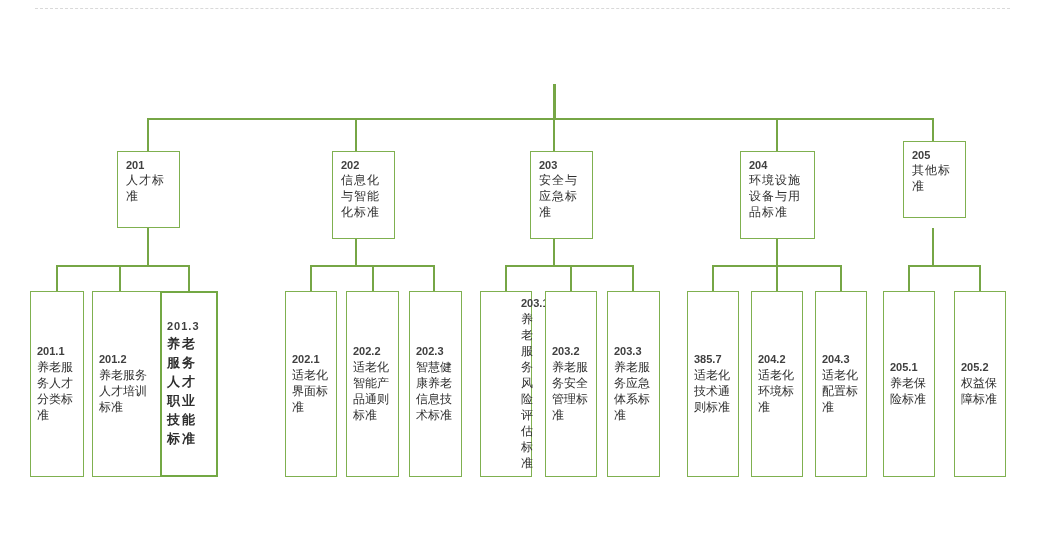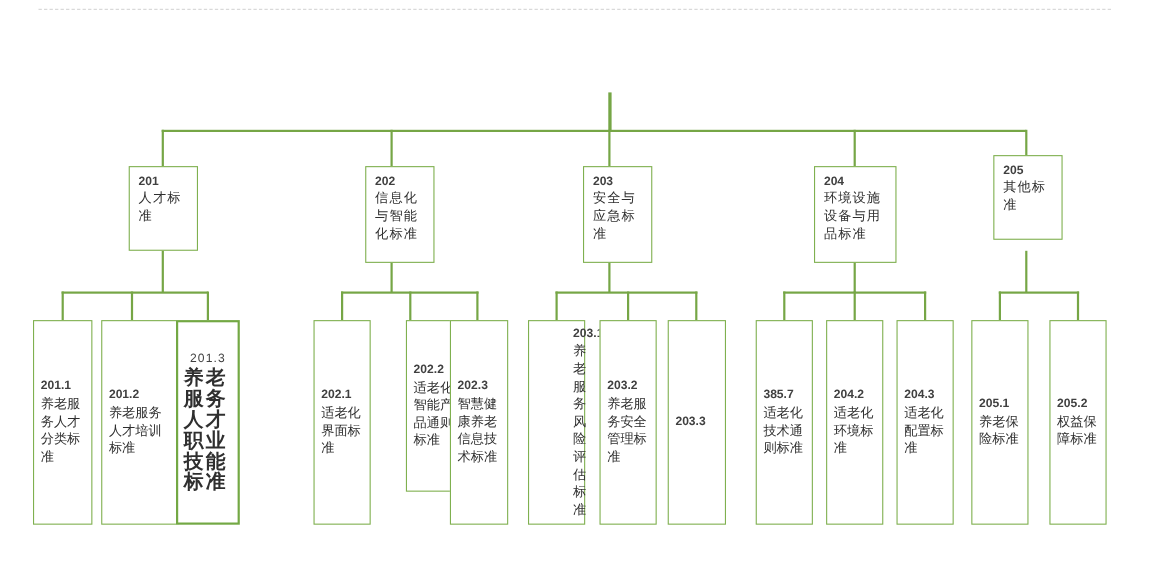--- a/index.html
+++ b/index.html
@@ -52,27 +52,26 @@
     white-space: nowrap;
   }
   .node .cjk {
     font-size: 12px;
     line-height: 16px;
     color: #2f2f2f;
     word-break: break-all;
   }
   .node.bold-node .num {
     font-size: 11px;
-    font-weight: normal;
+    font-weight: bold;
     letter-spacing: 1px;
-    text-align: center;
   }
   .node.bold-node .cjk {
     font-weight: bold;
-    font-size: 18px;
+    font-size: 13px;
     line-height: 19px;
     letter-spacing: 2px;
   }
 
   
   .root-node {
     display: flex;
     flex-direction: column;
     justify-content: center;
     align-items: center;
@@ -167,21 +166,21 @@
   <div class="ln-v" style="left:355px; top:239px; height:27px;"></div>
   <div class="ln-h" style="left:310px; top:265px; width:125px;"></div>
   <div class="ln-v" style="left:310px; top:265px; height:26px;"></div>
   <div class="ln-v" style="left:372px; top:265px; height:26px;"></div>
   <div class="ln-v" style="left:433px; top:265px; height:26px;"></div>
 
   <div class="node leaf" style="left:285px; top:291px; width:52px; height:186px;">
     <div class="num">202.1</div>
     <div class="cjk">适老化界面标准</div>
   </div>
-  <div class="node leaf" style="left:346px; top:291px; width:53px; height:156px;margin-left:23px;">
+  <div class="node leaf" style="left:346px; top:291px; width:53px; height:186px;">
     <div class="num">202.2</div>
     <div class="cjk">适老化智能产品通则标准</div>
   </div>
   <div class="node leaf" style="left:409px; top:291px; width:53px; height:186px;">
     <div class="num">202.3</div>
     <div class="cjk">智慧健康养老信息技术标准</div>
   </div>
 
   <div class="ln-v" style="left:553px; top:239px; height:27px;"></div>
   <div class="ln-h" style="left:505px; top:265px; width:129px;"></div>
@@ -192,20 +191,21 @@
   <div class="node leaf" style="left:480px; top:291px; width:52px; height:186px;padding-left:40px;">
     <div class="num">203.1</div>
     <div class="cjk">养老服务风险评估标准</div>
   </div>
   <div class="node leaf" style="left:545px; top:291px; width:52px; height:186px;justify-content:center;">
     <div class="num">203.2</div>
     <div class="cjk">养老服务安全管理标准</div>
   </div>
   <div class="node leaf" style="left:607px; top:291px; width:53px; height:186px;">
     <div class="num">203.3</div>
+    <div class="cjk">养老服务应急体系标准</div>
   </div>
 
   <div class="ln-v" style="left:776px; top:239px; height:27px;"></div>
   <div class="ln-h" style="left:712px; top:265px; width:130px;"></div>
   <div class="ln-v" style="left:712px; top:265px; height:26px;"></div>
   <div class="ln-v" style="left:776px; top:265px; height:26px;"></div>
   <div class="ln-v" style="left:840px; top:265px; height:26px;"></div>
 
   <div class="node leaf" style="left:687px; top:291px; width:52px; height:186px;">
     <div class="num">385.7</div>

